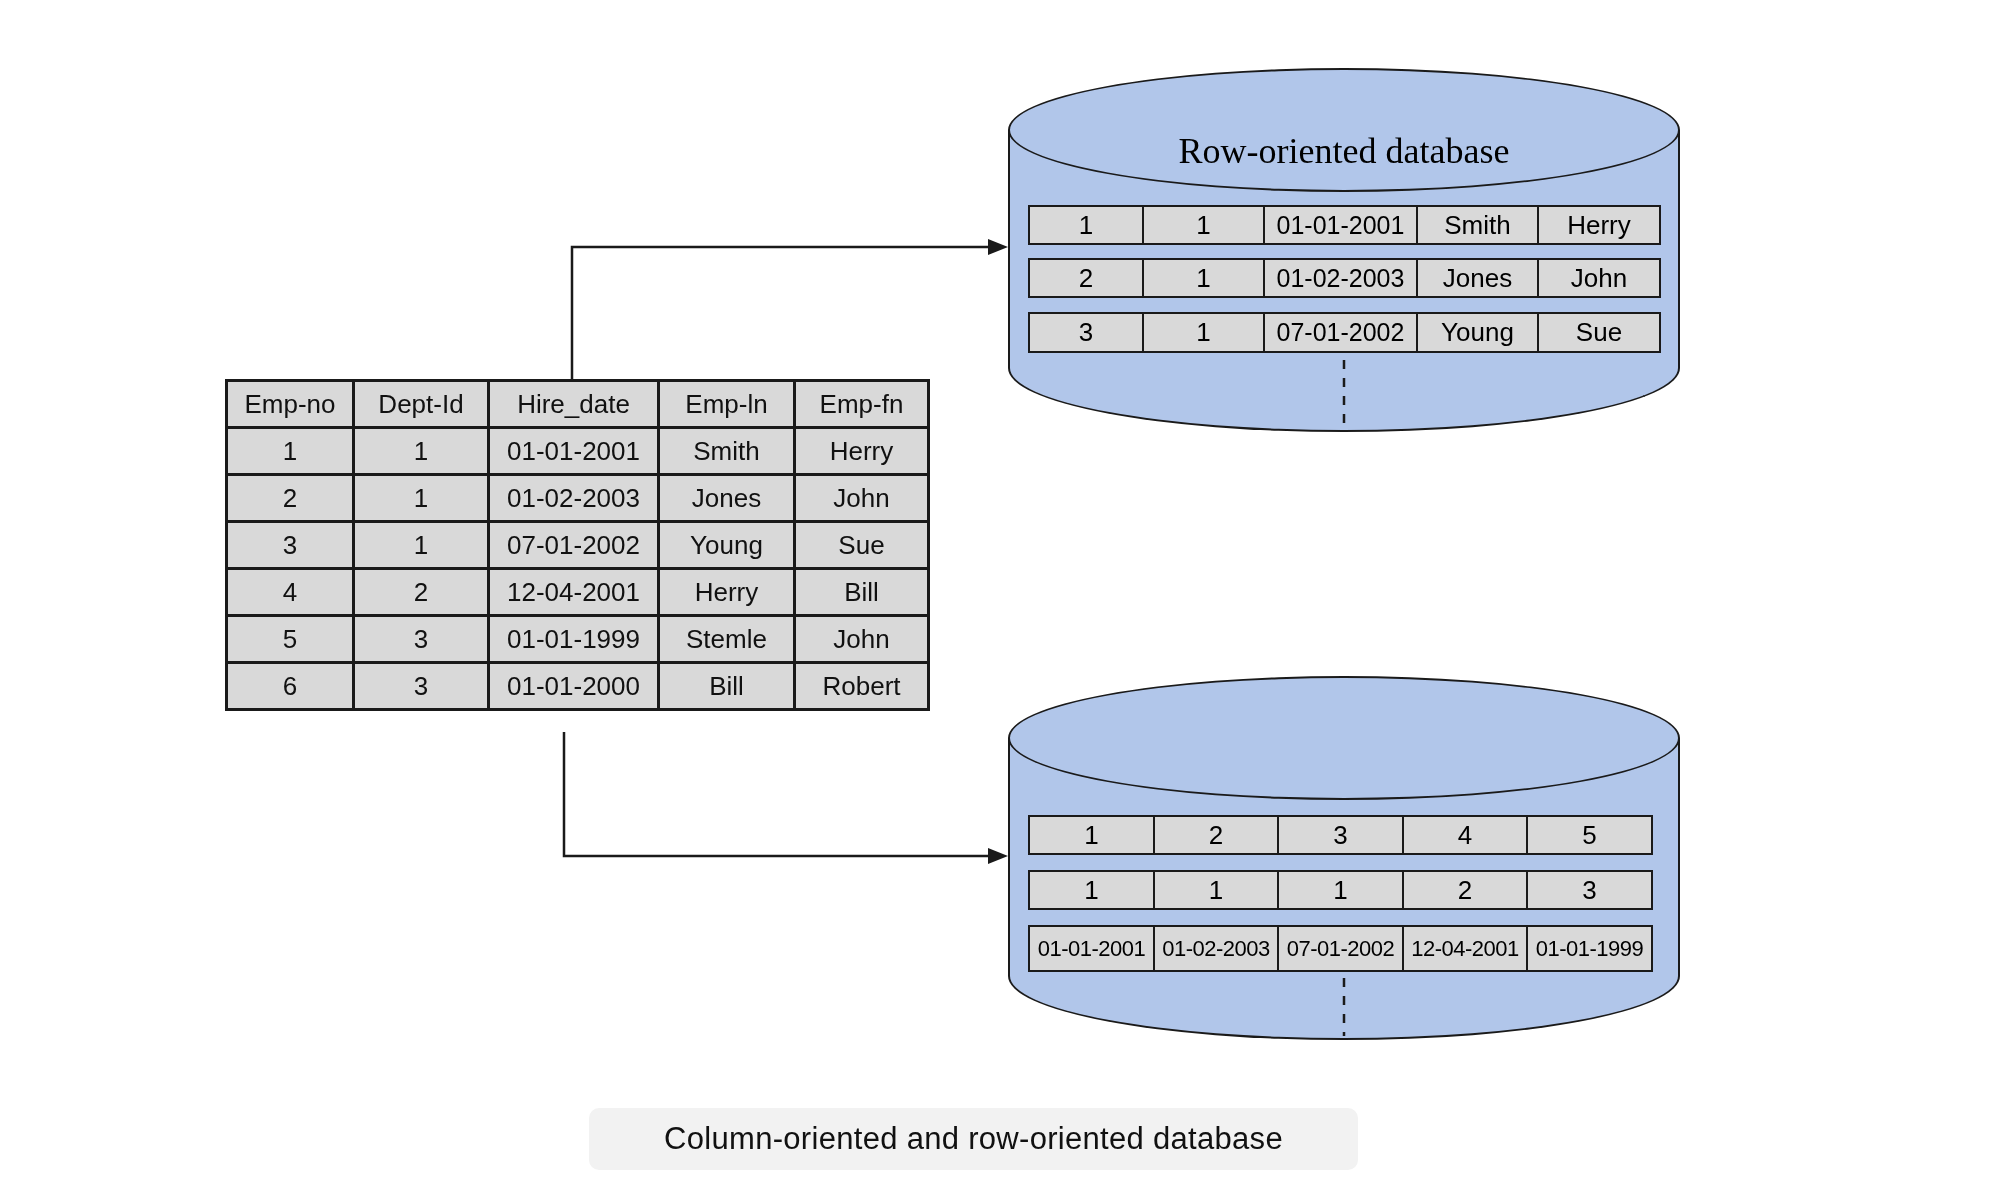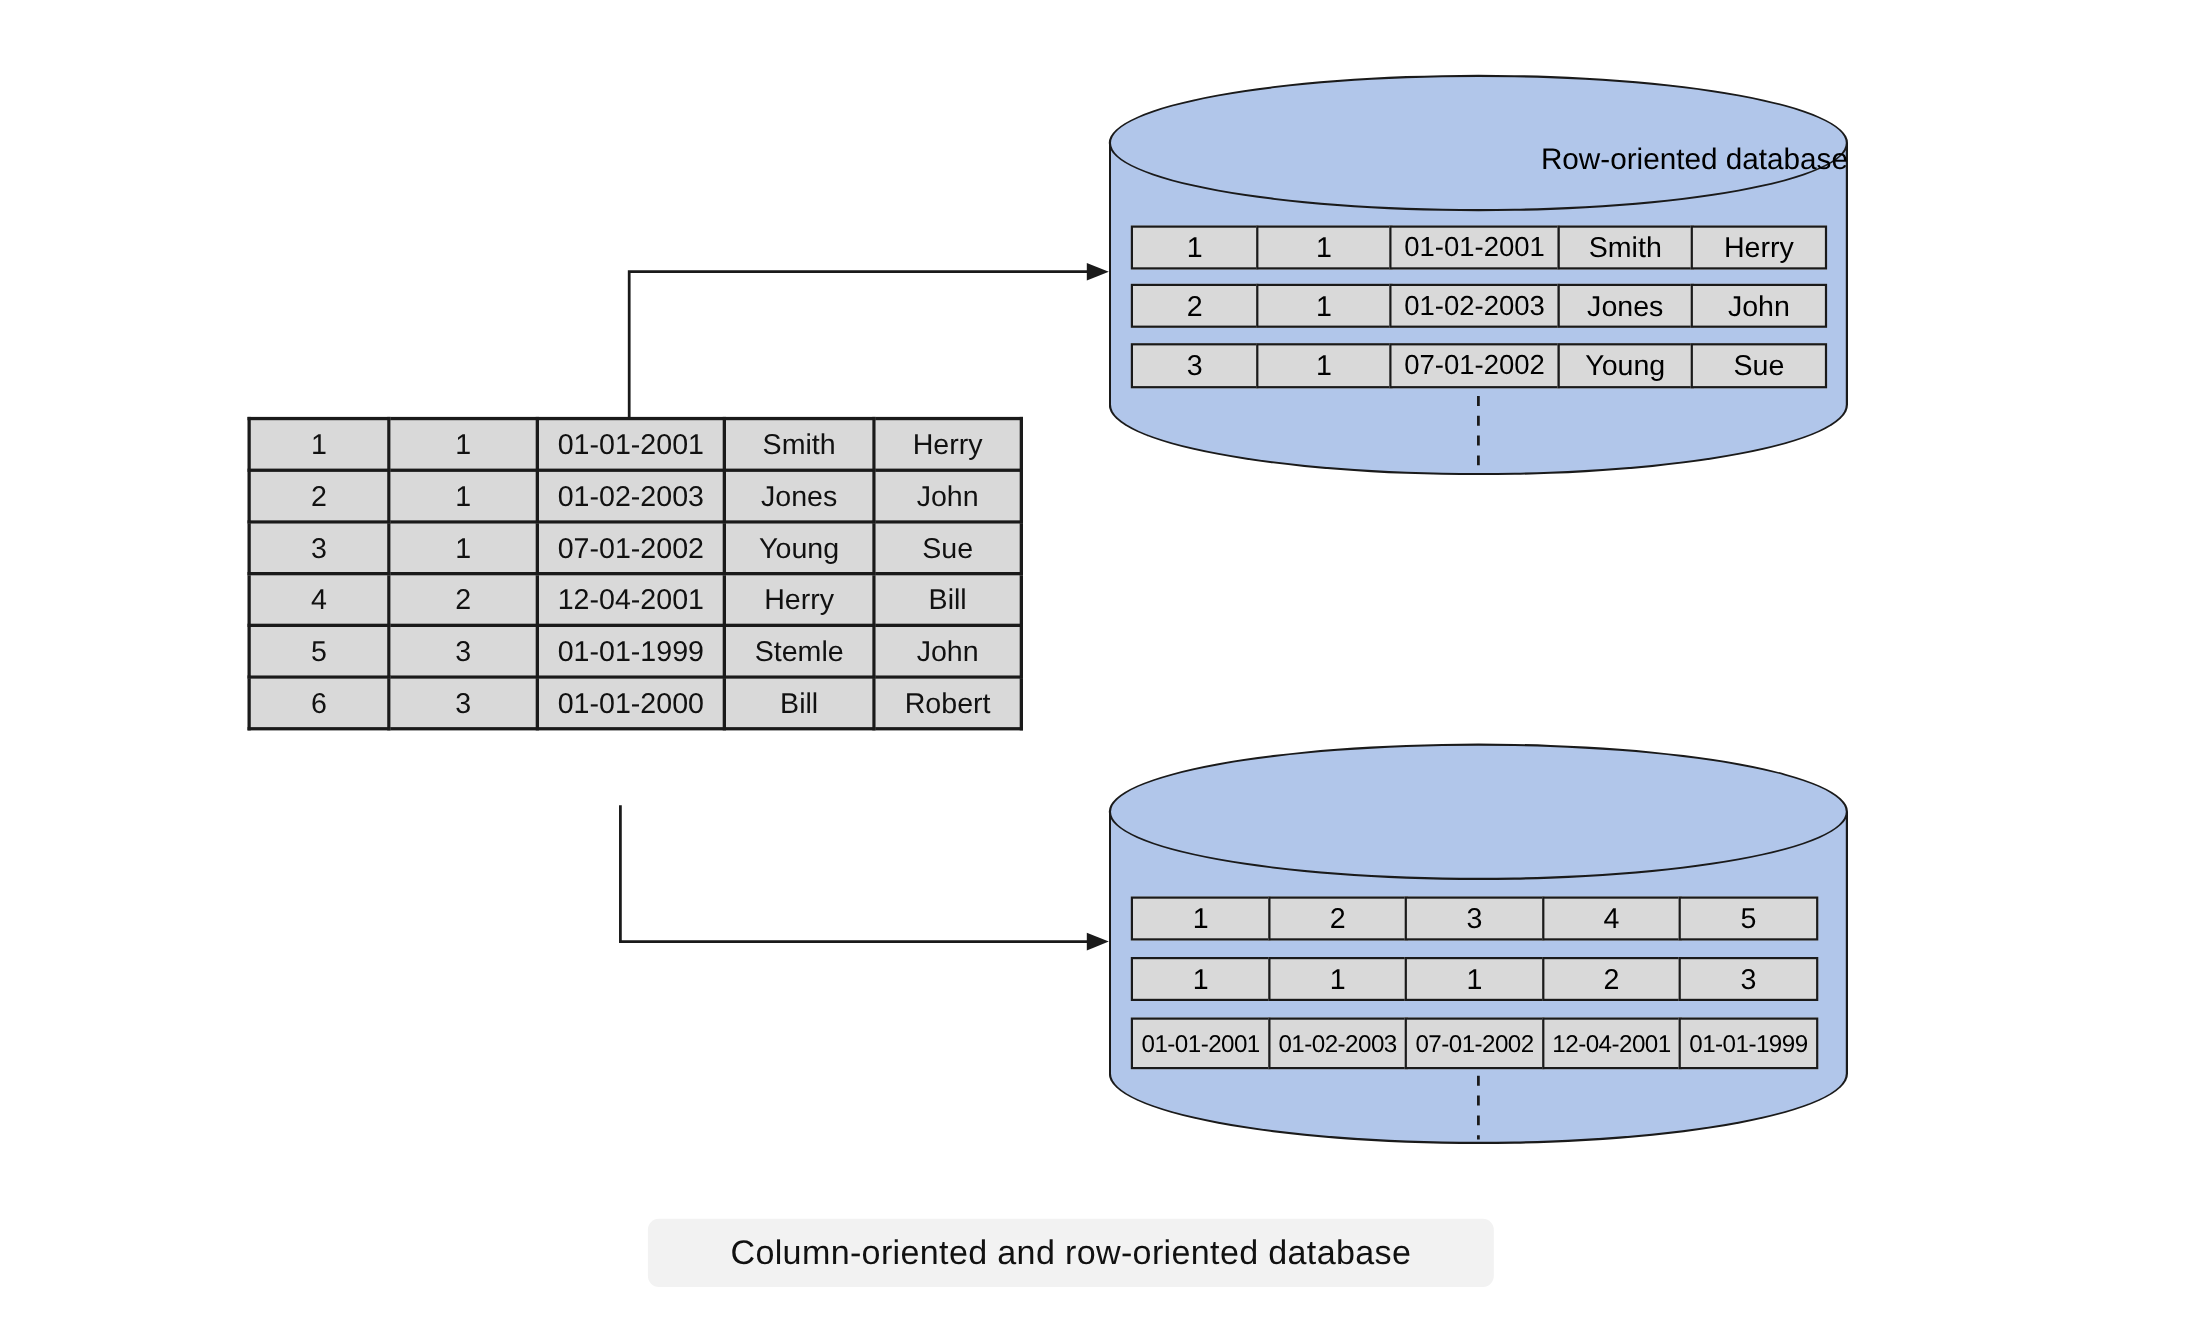--- a/index.html
+++ b/index.html
@@ -38,21 +38,21 @@
     border-radius:0 0 336px 336px / 0 0 64px 64px;
   }
   .cyl-top{
     position:absolute;left:0;top:0;width:672px;height:124px;
     background:var(--cylinder-fill);
     border:2.5px solid var(--stroke);
     border-radius:50%;
   }
   .cyl-title{
     position:absolute;left:0;top:62px;width:672px;
-    text-align:right;font-size:27px;color:#000;
+    text-align:center;font-size:36px;color:#000;font-family:Liberation Serif, serif;
   }
   .dbrow{position:absolute;display:flex;}
   .dbrow .c{
     border:2.5px solid var(--stroke);
     background:var(--cell-fill);
     display:flex;align-items:center;justify-content:center;
     font-size:26px;color:#000;white-space:nowrap;overflow:hidden;
   }
   .dbrow .c + .c{margin-left:-2.5px;}
   .dbrow.dates .c{font-size:22px;letter-spacing:-0.5px;}
@@ -75,20 +75,27 @@
 
   <table class="src">
     <colgroup>
       <col style="width:127px">
         <col style="width:135px">
         <col style="width:170px">
         <col style="width:136px">
         <col style="width:134px">
     </colgroup>
     <tbody>
+        <tr>
+      <th>Emp-no</th>
+      <th>Dept-Id</th>
+      <th>Hire_date</th>
+      <th>Emp-ln</th>
+      <th>Emp-fn</th>
+    </tr>
     <tr>
       <td>1</td>
       <td>1</td>
       <td>01-01-2001</td>
       <td>Smith</td>
       <td>Herry</td>
     </tr>
     <tr>
       <td>2</td>
       <td>1</td>

